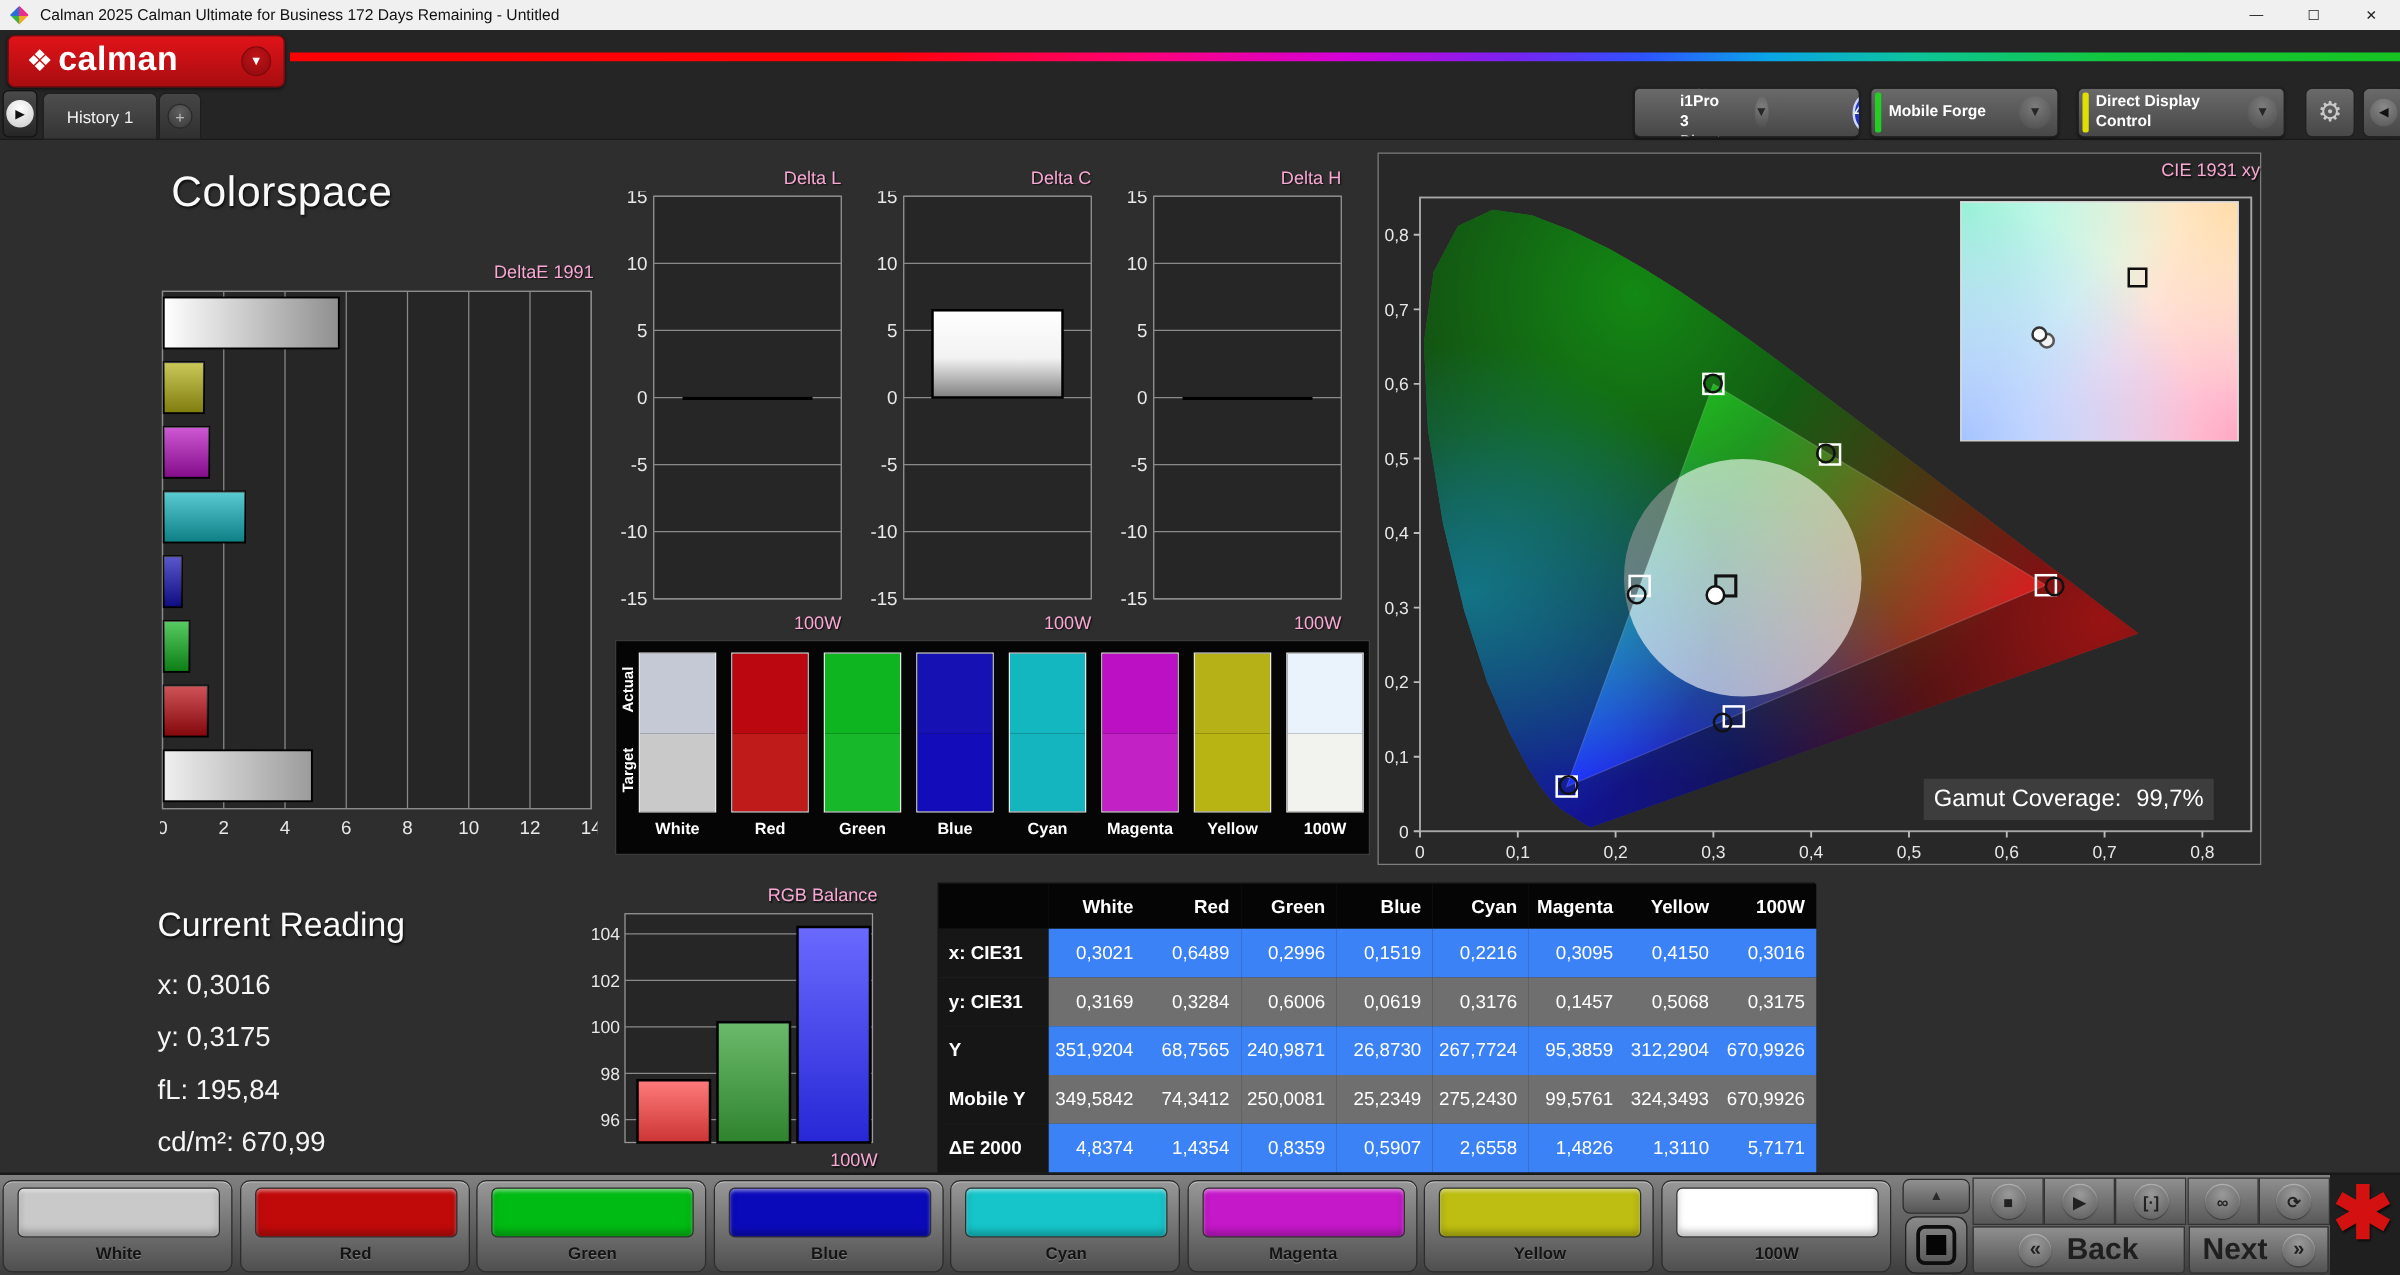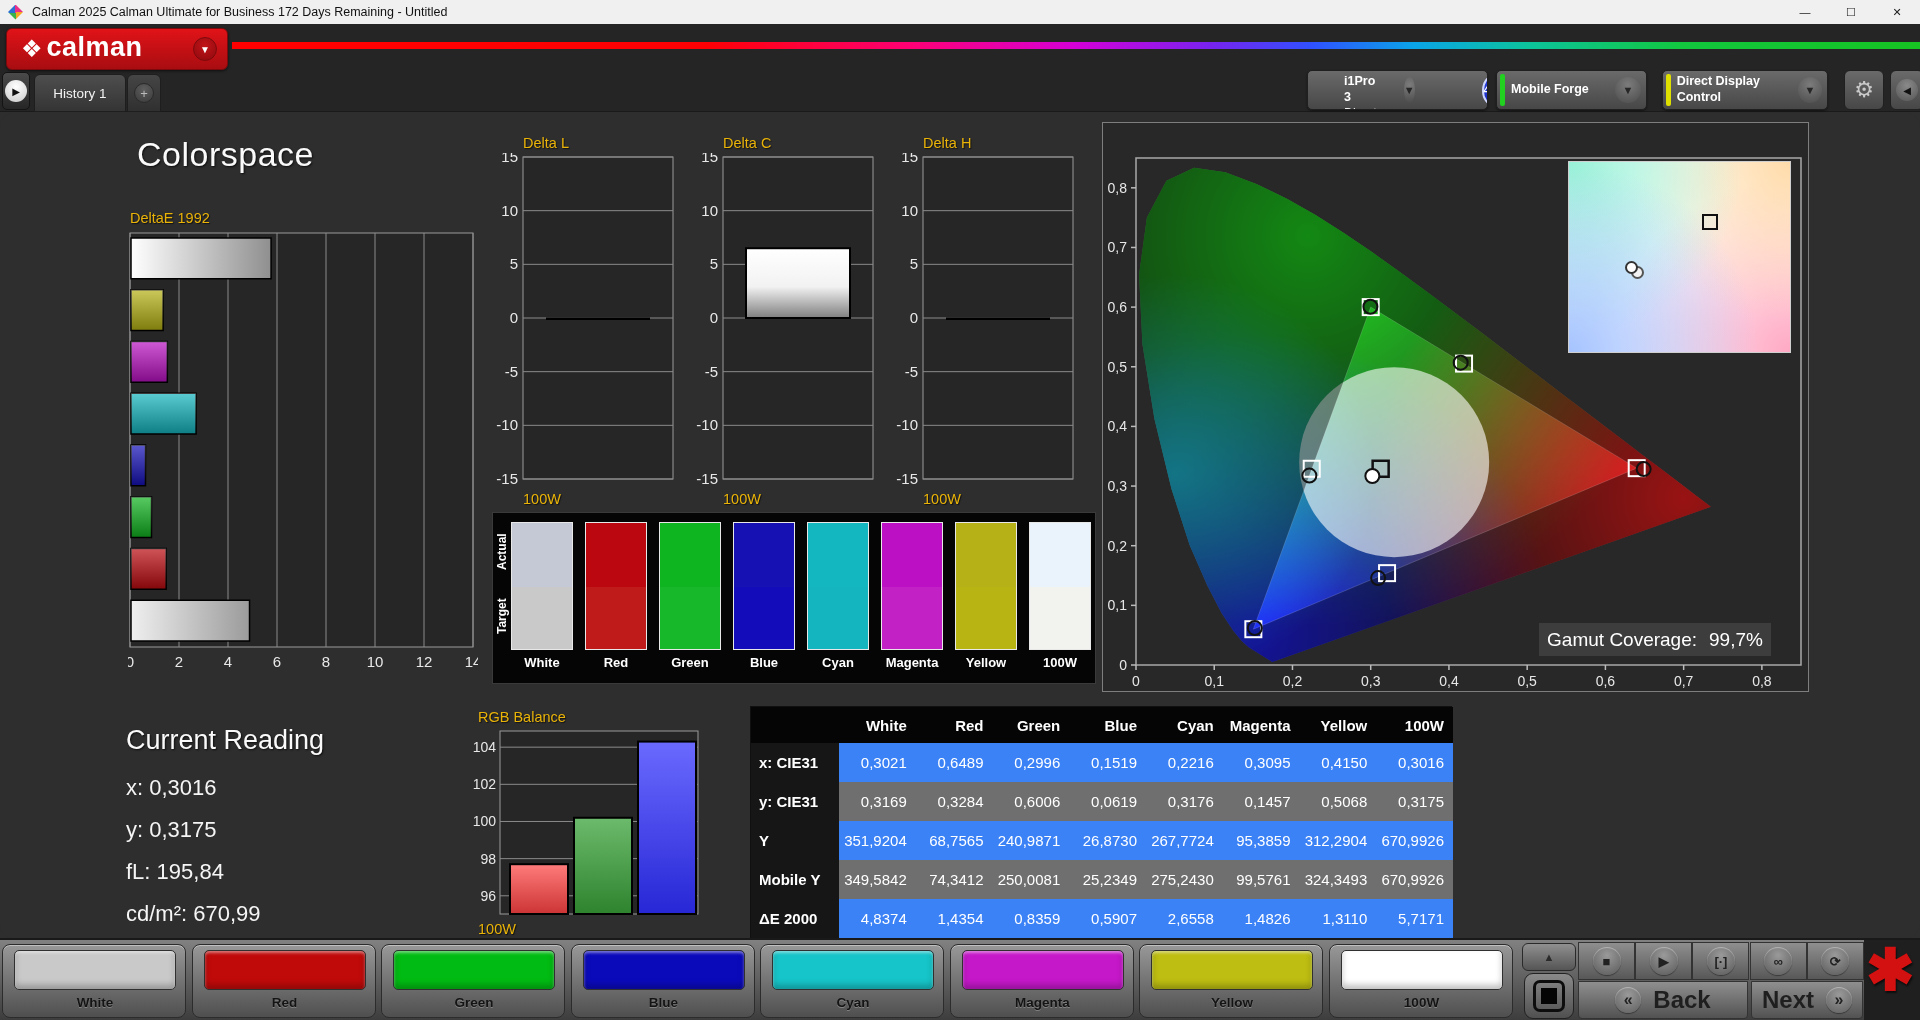--- a/index.html
+++ b/index.html
@@ -62,21 +62,21 @@
         border:2px solid #cfd6ff; color:#fff; font-size:11.5px; font-weight:bold; display:flex; align-items:center;
         justify-content:center; margin-right:5px; }
   .sqbtn { position:absolute; top:46px; height:40px; background:linear-gradient(#6a6a6a,#474747);
         border:1px solid #202020; border-radius:6px; display:flex; align-items:center; justify-content:center; }
   .gear { color:#c9c9c9; font-size:22px; }
 
   
   .main { position:absolute; left:0; top:113px; width:1920px; height:825px; background:#2e2e2e;border-radius:14px; }
   .pagetitle { position:absolute; left:137px; top:22px; font-size:34px; color:#fafafa;
         text-shadow:1px 1px 2px rgba(0,0,0,.7); letter-spacing:.5px; }
-  .charttitle { position:absolute; color:#eab308; font-size:14.5px; text-align:left;
+  .charttitle { position:absolute; color:#f9a8d4; font-size:14.5px; text-align:right;
         text-shadow:1px 1px 1px rgba(0,0,0,.6); }
   svg text { font-family:"Liberation Sans", sans-serif; }
 
   
   .swpanel { position:absolute; left:492px; top:399px; width:604px; height:172px; background:#050505;
         border:1px solid #3a3a3a; }
   .swrot { position:absolute; left:-1px; width:20px; color:#fff; font-size:12px; font-weight:bold;
         transform:rotate(-90deg); transform-origin:center; text-align:center; }
   .swcol { position:absolute; top:9px; width:62px; height:128px; border:1px solid #e8e8e8; }
   .swlabel { position:absolute; top:142px; width:62px; text-align:center; color:#fff; font-size:13px; font-weight:bold; }
@@ -210,21 +210,21 @@
       <span class="gear">⚙</span>
     </div>
     <div class="sqbtn" style="left:1890px; width:34px;">
       <span class="navright circ" style="width:22px;height:22px;border-radius:50%;background:radial-gradient(circle at 50% 30%,#8a8a8a,#555);display:flex;align-items:center;justify-content:center;font-size:10px;color:#111;">◀</span>
     </div>
   </div>
 
   <div class="main">
     <div class="pagetitle">Colorspace</div>
 
-    <div class="charttitle" style="left:130px; top:97px; width:345px;">DeltaE 1992</div>
+    <div class="charttitle" style="left:130px; top:97px; width:345px;">DeltaE 1991</div>
     <div id="deltaEChart" style="position:absolute; left:128px; top:118px;"><svg width="350" height="444" viewBox="0 0 350 444">
           <defs>
             <linearGradient id="gradW" x1="0" y1="0" x2="1" y2="0">
               <stop offset="0%" stop-color="#ffffff"></stop>
               <stop offset="100%" stop-color="#8f8f8f"></stop>
             </linearGradient>
             <linearGradient id="gradG" x1="0" y1="0" x2="1" y2="0">
               <stop offset="0%" stop-color="#efefef"></stop>
               <stop offset="100%" stop-color="#9b9b9b"></stop>
             </linearGradient>
@@ -387,20 +387,21 @@
         </div>
         <div class="swlabel" style="left: 462px;">Yellow</div>
         <div class="swcol" style="left: 536px;">
           <div style="height:64px;background:#eaf2fc"></div>
           <div style="height:62px;background:#f2f2ee"></div>
         </div>
         <div class="swlabel" style="left: 536px;">100W</div>
       </div>
 
     <div class="ciepanel">
+      <div class="charttitle" style="left:0; top:6px; width:705px; position:absolute;">CIE 1931 xy</div>
       <div id="cieChart" style="position:absolute; left:0; top:0;"><svg width="705" height="568" viewBox="0 0 705 568">
             <defs>
               <clipPath id="locusClip">
                 <path d="M169.2 539.0 L145.7 524.3 L139.0 518.2 L130.1 507.5 L118.7 490.2 L104.4 462.8 L86.7 422.3 L68.5 366.0 L51.4 295.8 L39.4 220.9 L36.1 151.4 L43.9 94.5 L63.4 57.7 L91.1 44.7 L122.3 49.2 L154.0 61.3 L183.9 75.8 L212.6 92.1 L240.9 110.0 L269.0 129.1 L296.9 149.0 L324.9 169.5 L352.7 190.3 L380.4 211.1 L407.6 231.7 L434.0 251.8 L459.2 271.0 L483.0 289.0 L504.7 305.5 L523.5 319.8 L540.1 332.4 L553.9 342.8 L574.0 358.1 L591.6 371.5 L607.8 383.8 Z"></path>
               </clipPath>
               <radialGradient id="gR" cx="0.5" cy="0.5" r="0.5">
                 <stop offset="0%" stop-color="#ff0000"></stop>
                 <stop offset="100%" stop-color="#000000"></stop>
               </radialGradient>
               <radialGradient id="gG" cx="0.5" cy="0.5" r="0.5">

